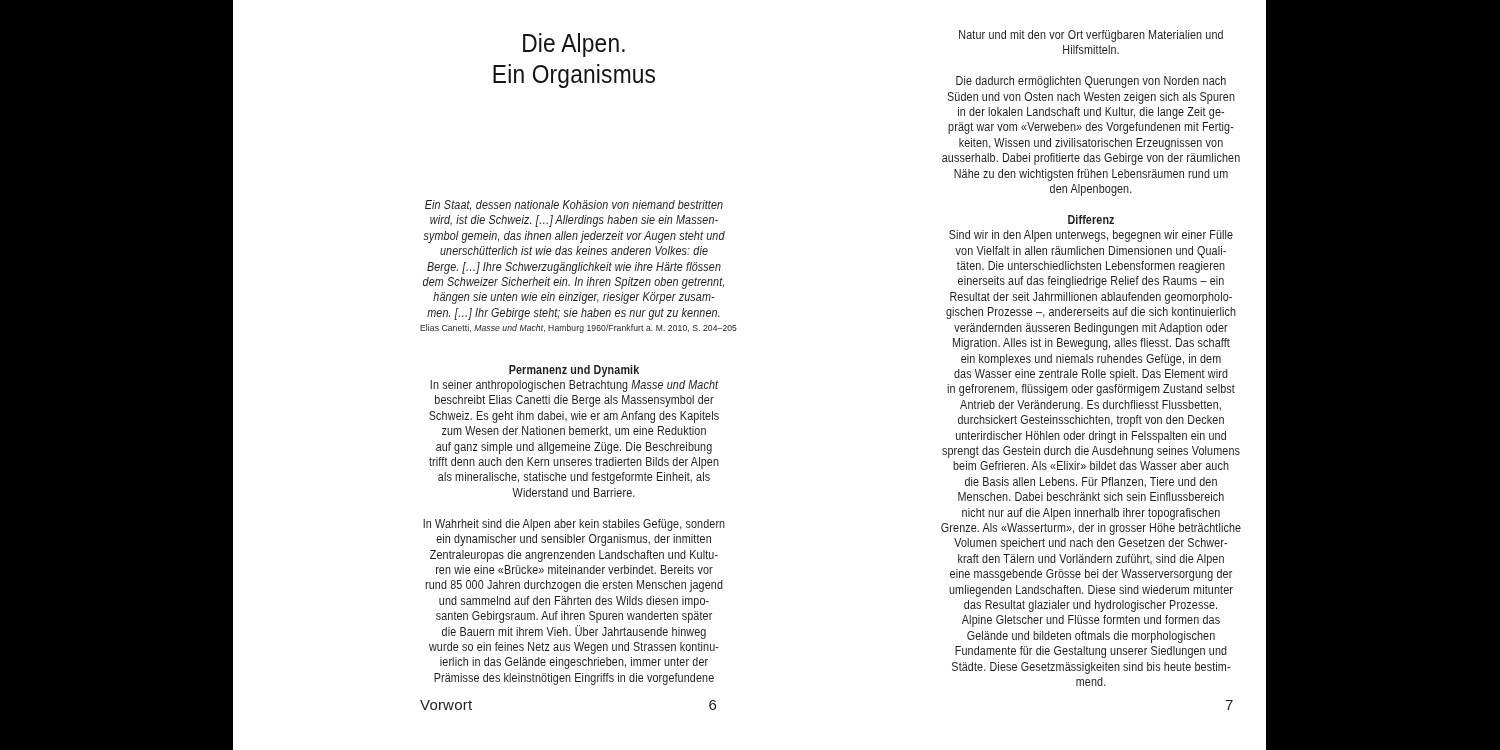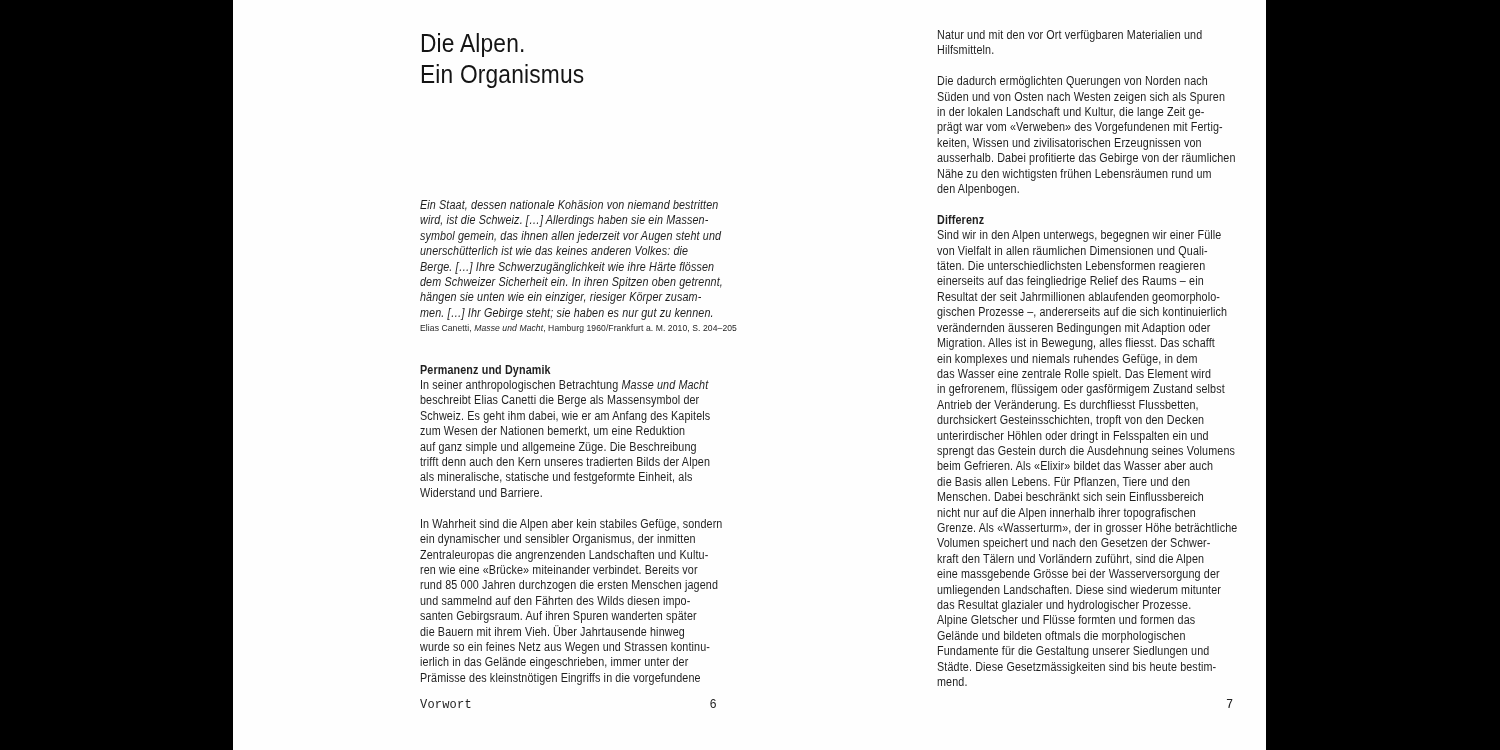--- a/index.html
+++ b/index.html
@@ -10,21 +10,21 @@
     overflow: hidden;
     font-family: "Liberation Sans", sans-serif;
   }
   .spread {
     position: absolute;
     left: 233px; top: 0;
     width: 1033px; height: 750px;
     background: #fefefe;
     display: flex;
   }
-  .page { position: relative; width: 516.5px; height: 750px; }
+  .page { position: relative; width: 516.5px; height: 750px; text-align: center; }
   .textcol {
     position: absolute;
     left: 187px; top: 28px;
     width: 352px;
     transform: scaleX(0.875);
     transform-origin: top left;
     color: #1f1f1f;
     font-size: 12.3px;
     line-height: 15.4px;
     letter-spacing: 0.15px;
@@ -48,25 +48,24 @@
   .para { margin-top: 15.4px; }
   .heading + .para { margin-top: 0; }
   .textcol > .para:first-child { margin-top: 0; }
   .it { font-style: italic; }
   .footer {
     position: absolute;
     left: 187px; top: 699px;
     width: 307px;
     display: flex;
     justify-content: space-between;
-    font-size: 12px;
+    font-size: 15px;
     line-height: 12px;
     color: #222;
     letter-spacing: 0.2px;
-    font-family: Liberation Mono, monospace;
   }
   .footer .pagenum { padding-right: 10px; }
 </style>
 </head>
 <body style="background: rgb(0, 0, 0);">
 
 <div class="spread" style="background: rgb(254, 254, 254);">
   <div class="page">
     <div class="textcol" style="color: rgb(31, 31, 31);">
         <div class="title">

